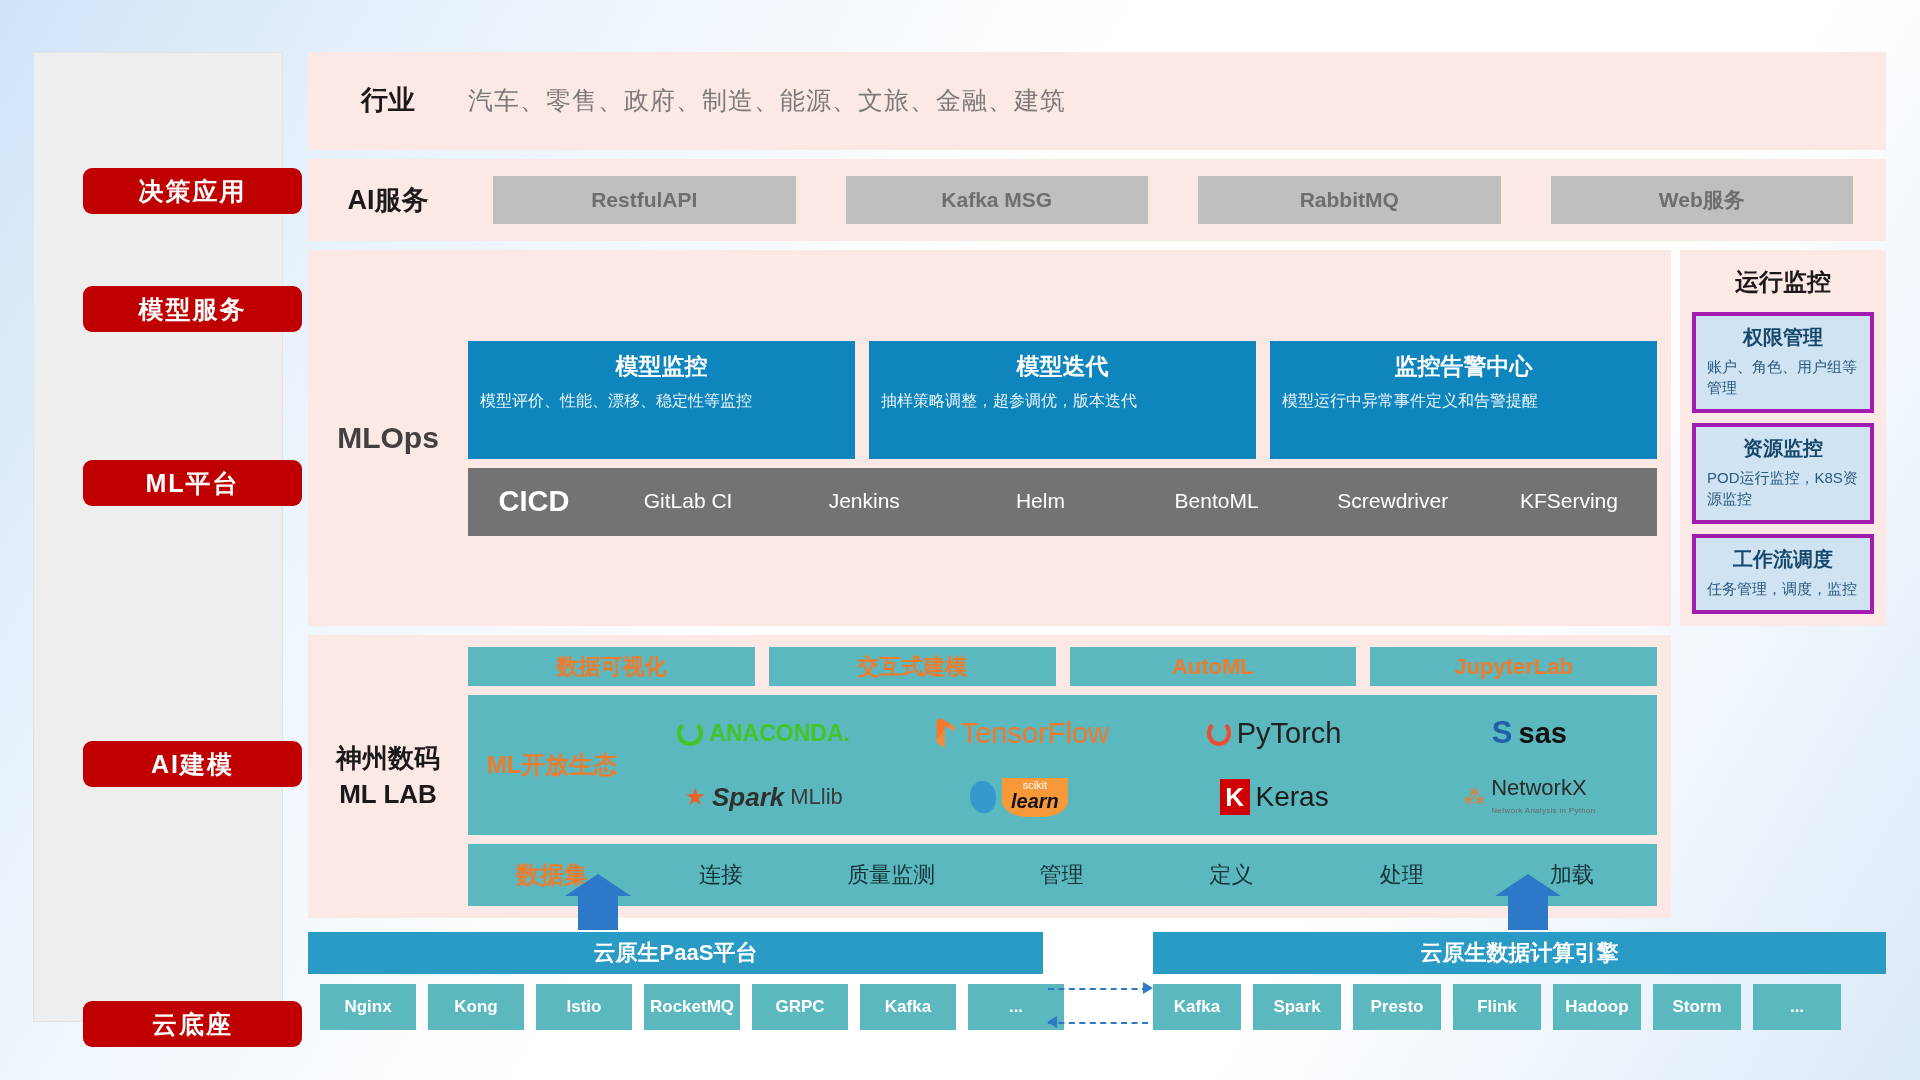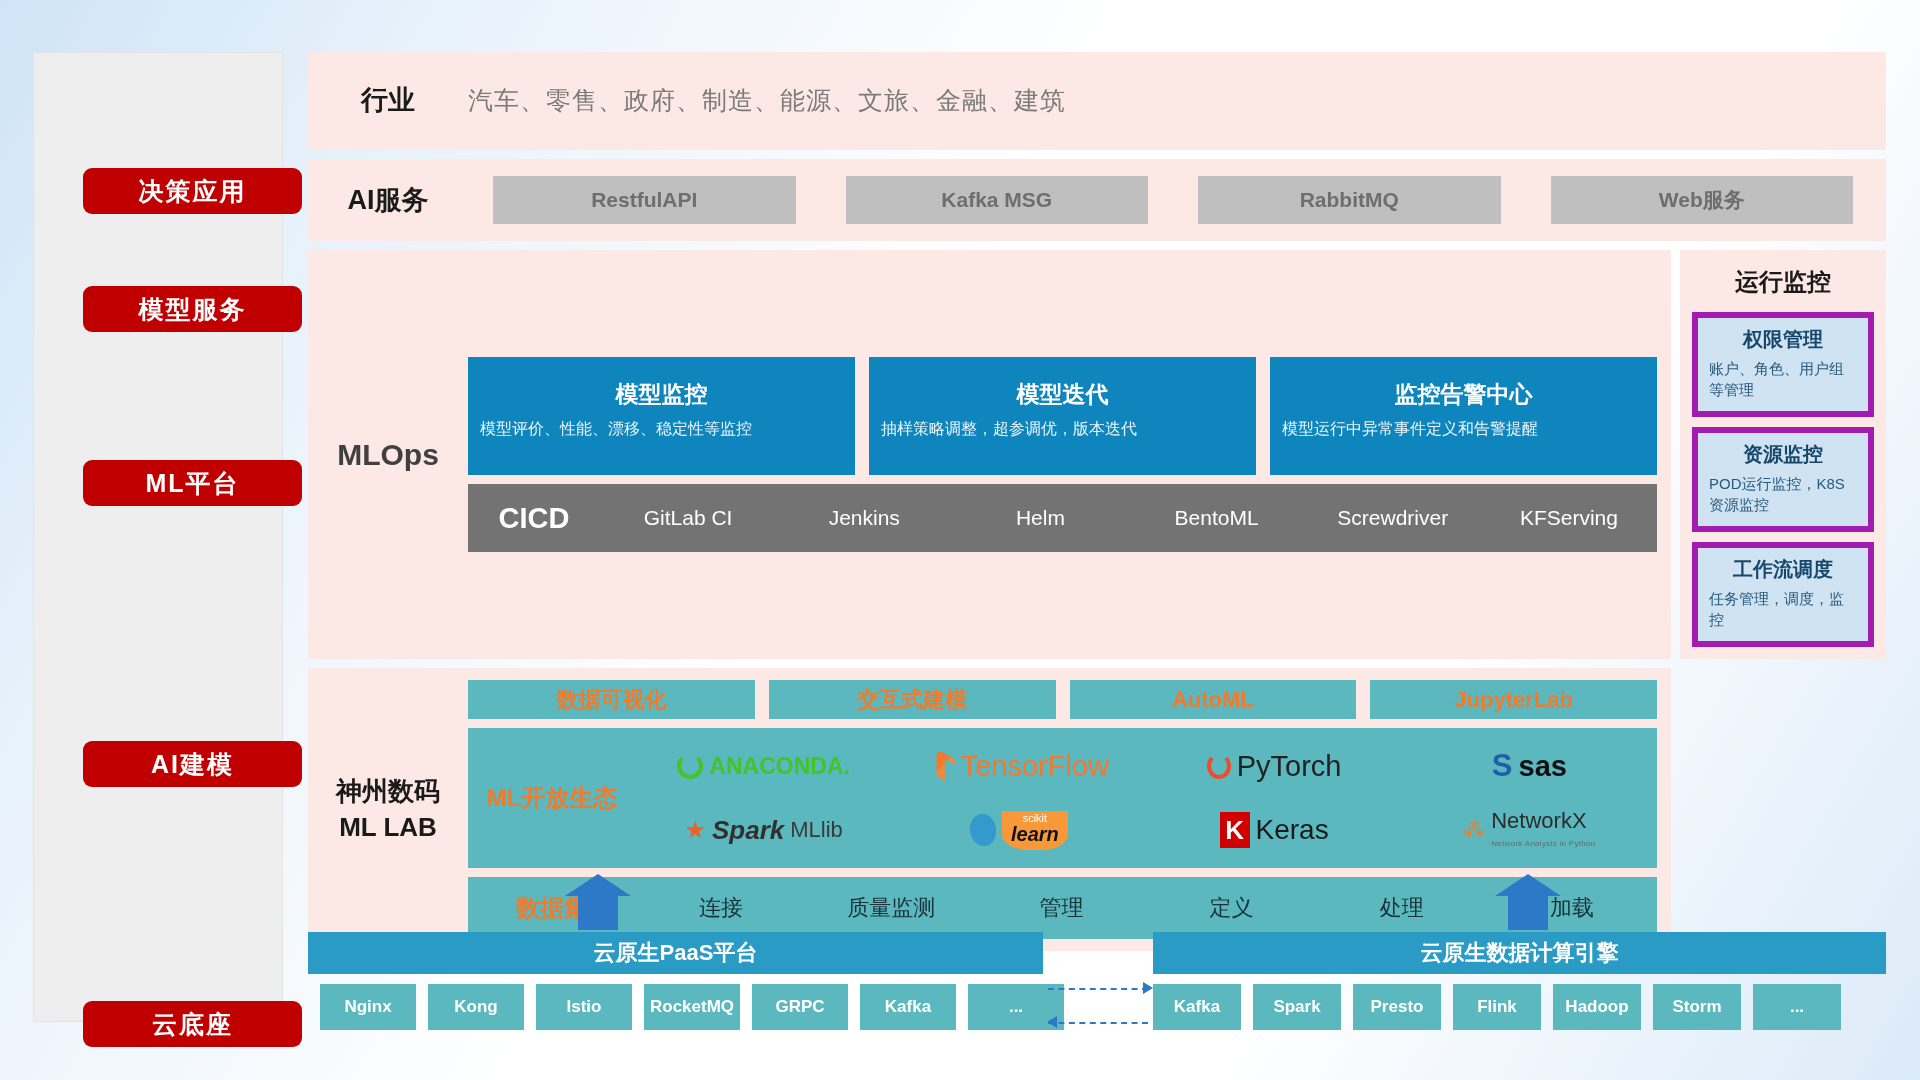--- a/index.html
+++ b/index.html
@@ -62,21 +62,21 @@
   .band3 .label{
     width:160px; flex:0 0 160px; text-align:center;
     font-size:30px; font-weight:bold; color:#404040;
   }
   .opscol{ flex:1; padding-right:14px; }
   .opsrow{ display:flex; gap:14px; }
   .opscard{
     flex:1; background:#0f85bd; color:#fff; padding:10px 12px 14px 12px;
     min-height:118px;
   }
-  .opscard h4{ font-size:23px; text-align:center; margin-bottom:7px; font-weight:bold;margin-top:12px;}
+  .opscard h4{ font-size:23px; text-align:center; margin-bottom:7px; font-weight:bold;}
   .opscard p{ font-size:16px; line-height:1.45; color:#eaf6fb; }
   .cicd{
     margin-top:9px; background:#737373; color:#fff; height:68px;
     display:flex; align-items:center;
   }
   .cicd .cicd-title{
     width:132px; flex:0 0 132px; text-align:center;
     font-size:29px; font-weight:bold;
   }
   .cicd .tool{
@@ -87,21 +87,21 @@
   
   .moncol{
     width:206px; flex:0 0 206px; background:#fce9e6;
     padding:10px 12px 12px 12px; display:flex; flex-direction:column; gap:10px;
   }
   .moncol .montitle{
     font-size:24px; font-weight:bold; color:#1a1a1a;
     text-align:center; padding:6px 0 4px 0;
   }
   .moncard{
-    background:#cfe3f3; border:6px solid #a21caf; padding:8px 11px 11px 11px;
+    background:#cfe3f3; border:4px solid #a21caf; padding:8px 11px 11px 11px;
   }
   .moncard h5{ font-size:20px; color:#17486b; font-weight:bold; text-align:center; margin-bottom:5px; }
   .moncard p{ font-size:15px; color:#2a5a7d; line-height:1.4; }
 
   
   .band4{ display:flex; gap:9px; }
   .band4 .left{ background:#fce9e6; flex:1; display:flex; align-items:center; padding:12px 0; }
   .band4 .label{
     width:160px; flex:0 0 160px; text-align:center;
     font-size:26px; font-weight:bold; color:#1a1a1a; line-height:1.35;

